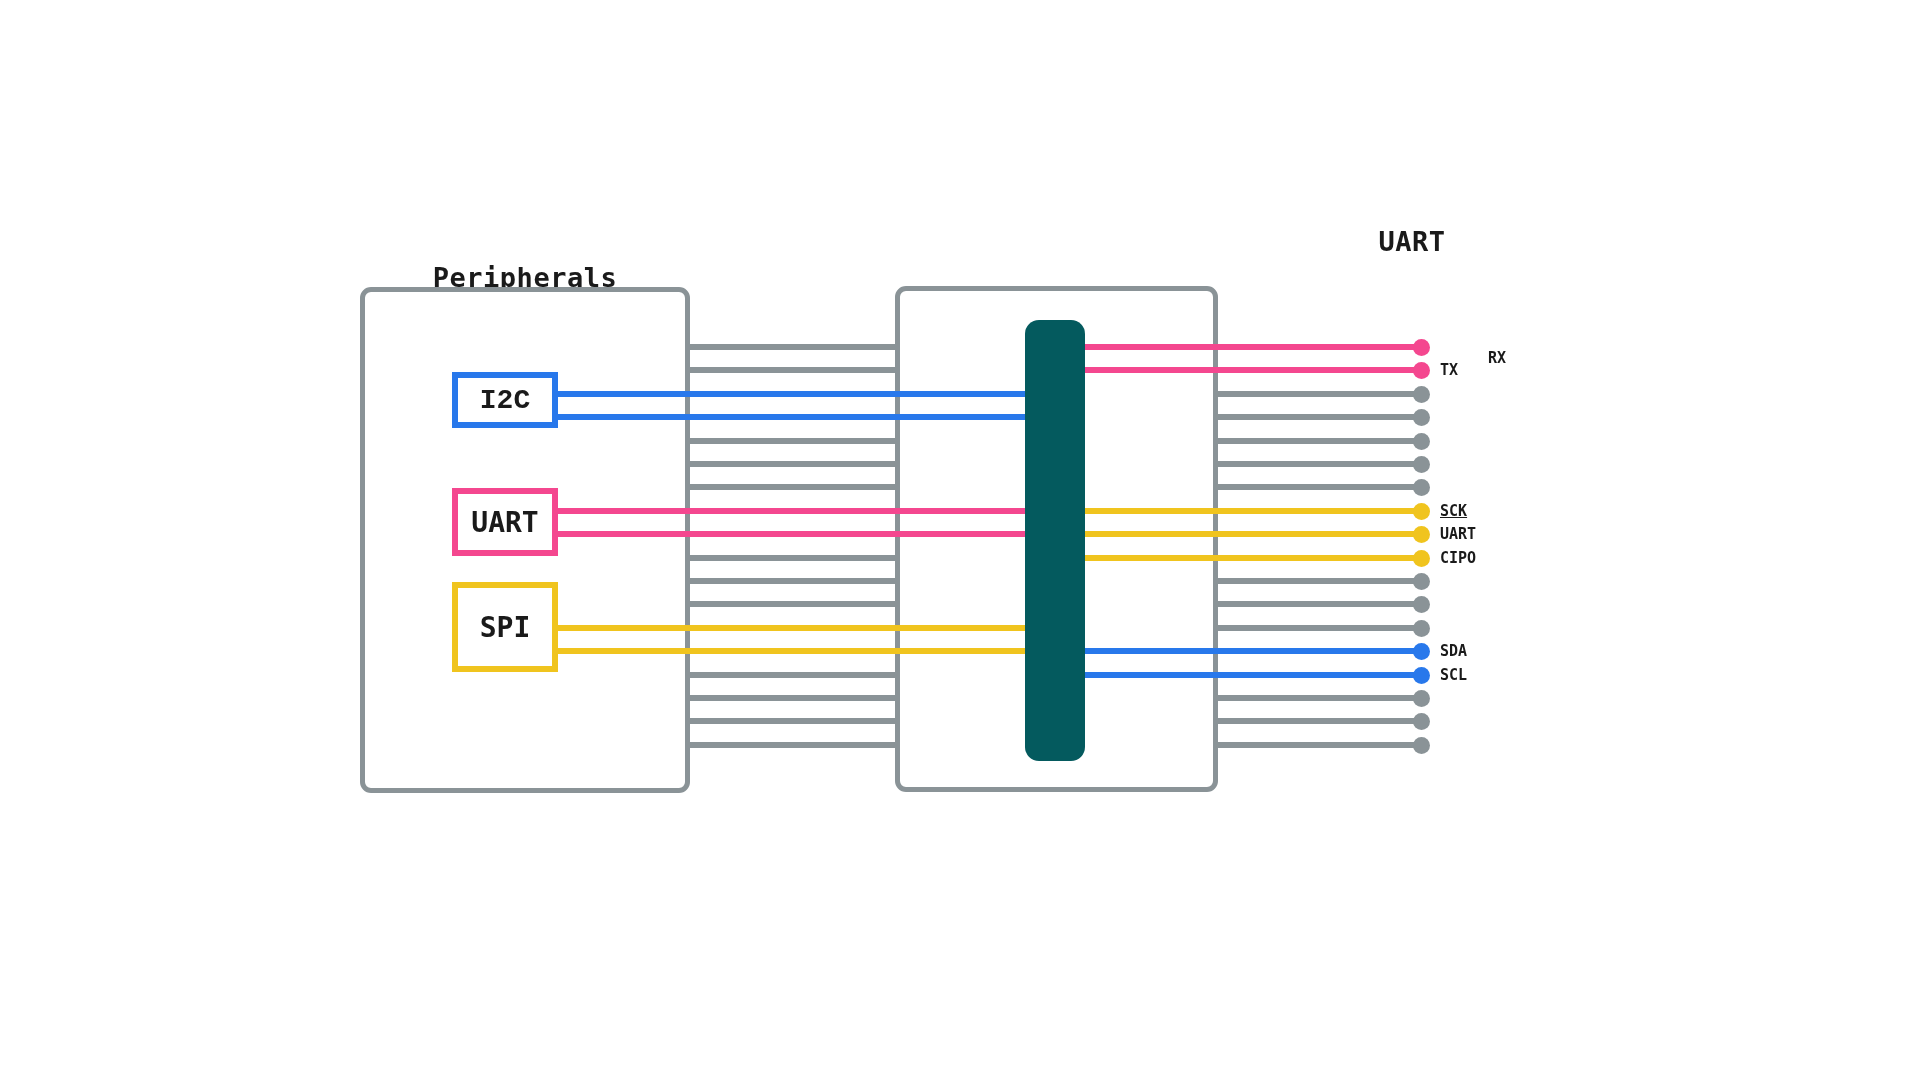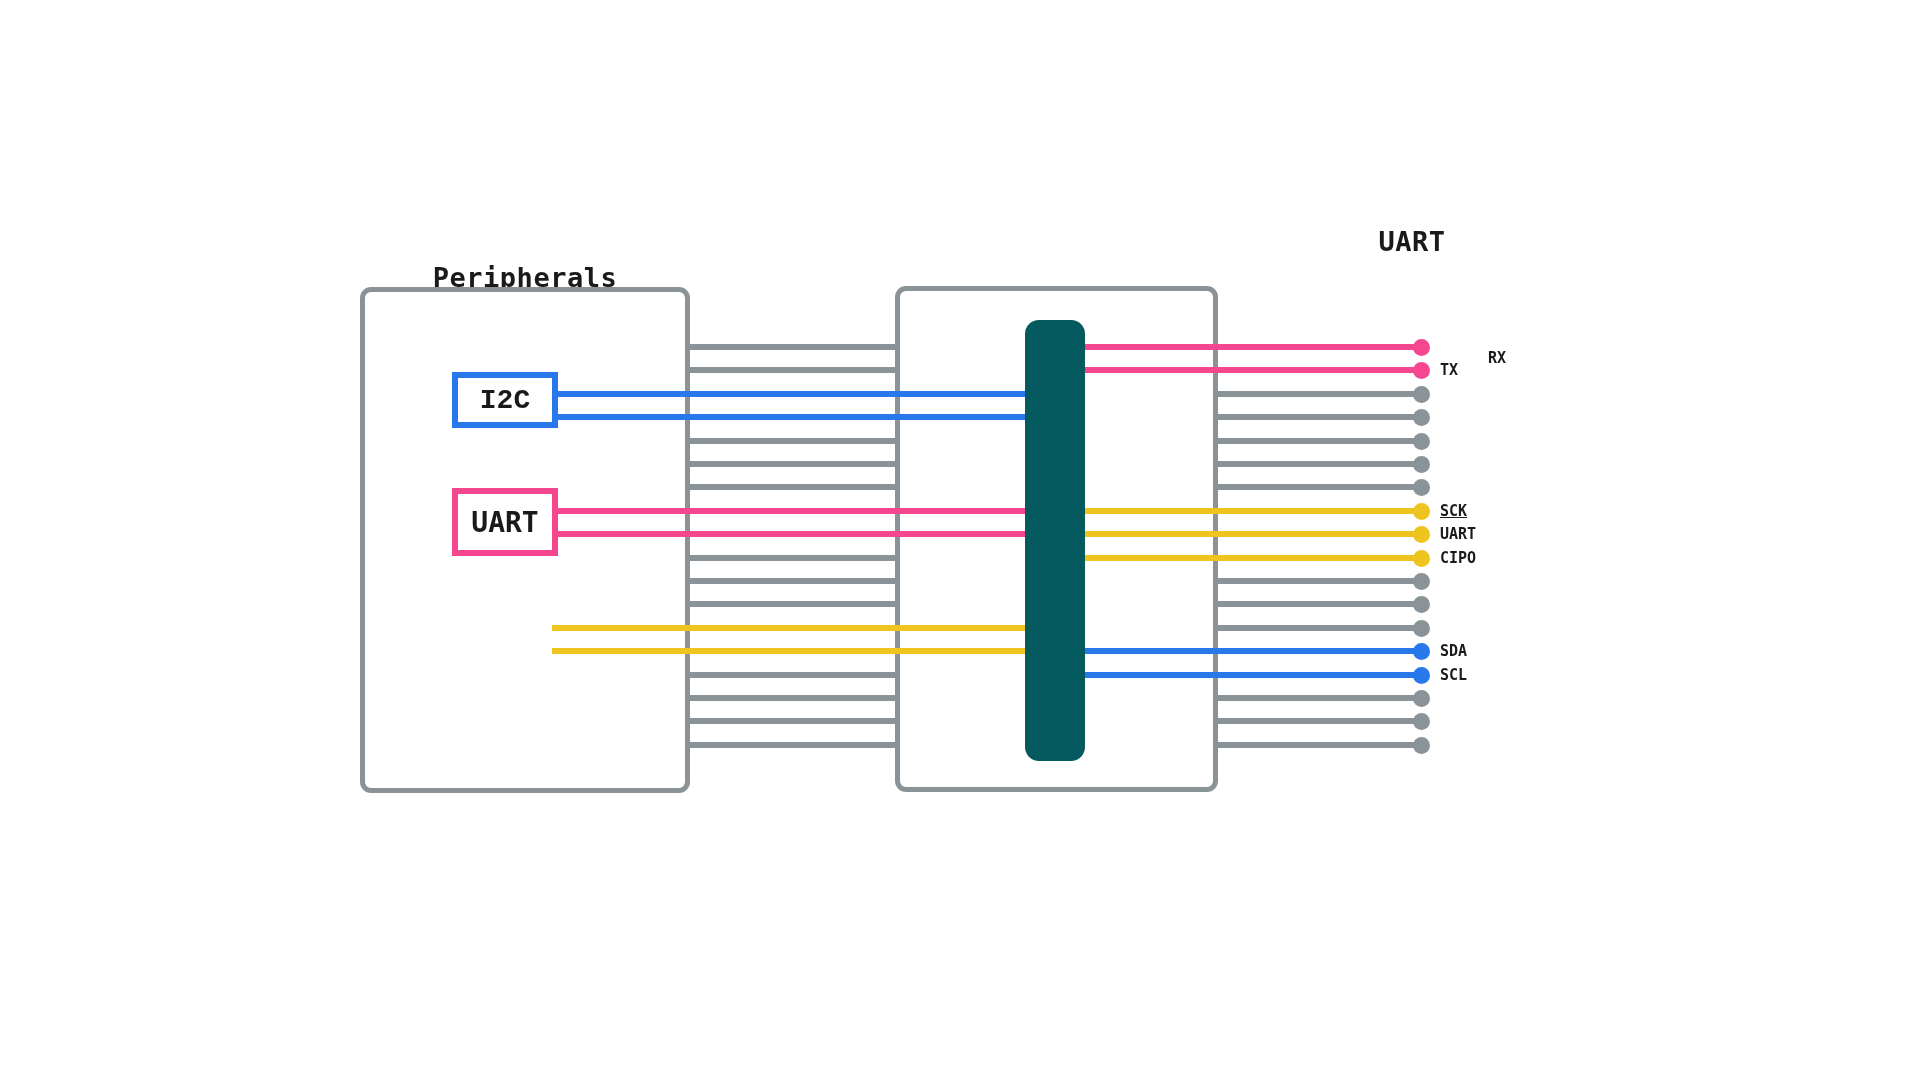--- a/index.html
+++ b/index.html
@@ -72,20 +72,23 @@
   <div class="hline c-pink span-lcol" style="top:531px;"></div>
   <div class="hline c-yellow span-lcol" style="top:625px;"></div>
   <div class="hline c-yellow span-lcol" style="top:648px;"></div>
 
   <div class="smallbox b-blue" style="left:452px;top:372px;width:106px;height:56px;font-family:Liberation Mono, monospace;">
       <span>I2C</span>
     </div>
   <div class="smallbox b-pink" style="left:452px;top:488px;width:106px;height:68px;">
       <span>UART</span>
     </div>
+  <div class="smallbox b-yellow" style="left:452px;top:582px;width:106px;height:90px;">
+      <span>SPI</span>
+    </div>
 
   <div class="muxbar"></div>
 
   <div class="hline c-pink span-rcol" style="top:344px;"></div>
   <div class="hline c-pink span-rcol" style="top:367px;"></div>
   <div class="hline c-yellow span-rcol" style="top:508px;"></div>
   <div class="hline c-yellow span-rcol" style="top:531px;"></div>
   <div class="hline c-yellow span-rcol" style="top:555px;"></div>
   <div class="hline c-blue span-rcol" style="top:648px;"></div>
   <div class="hline c-blue span-rcol" style="top:672px;"></div>

